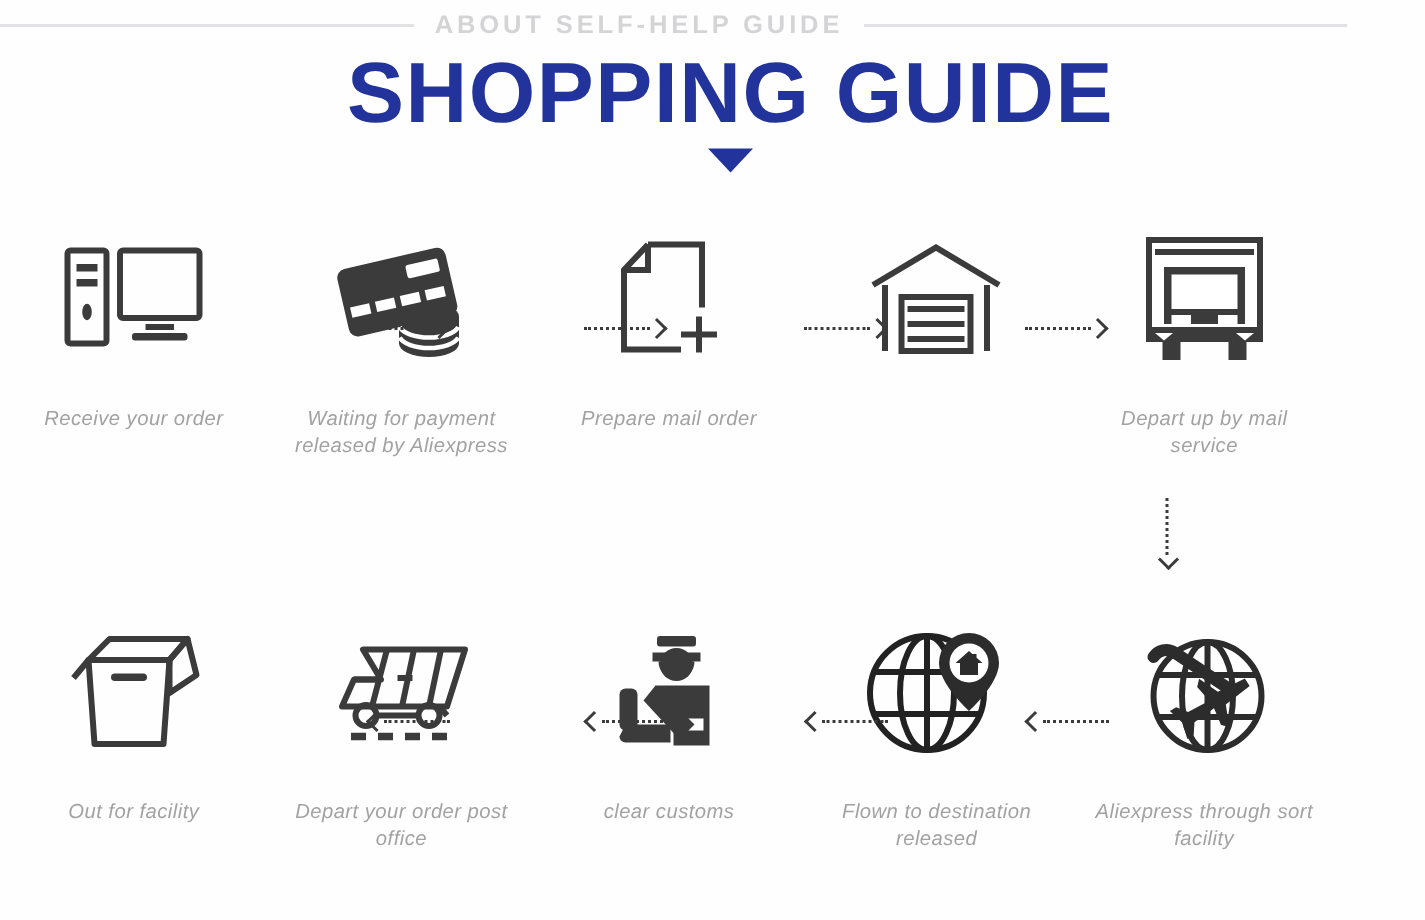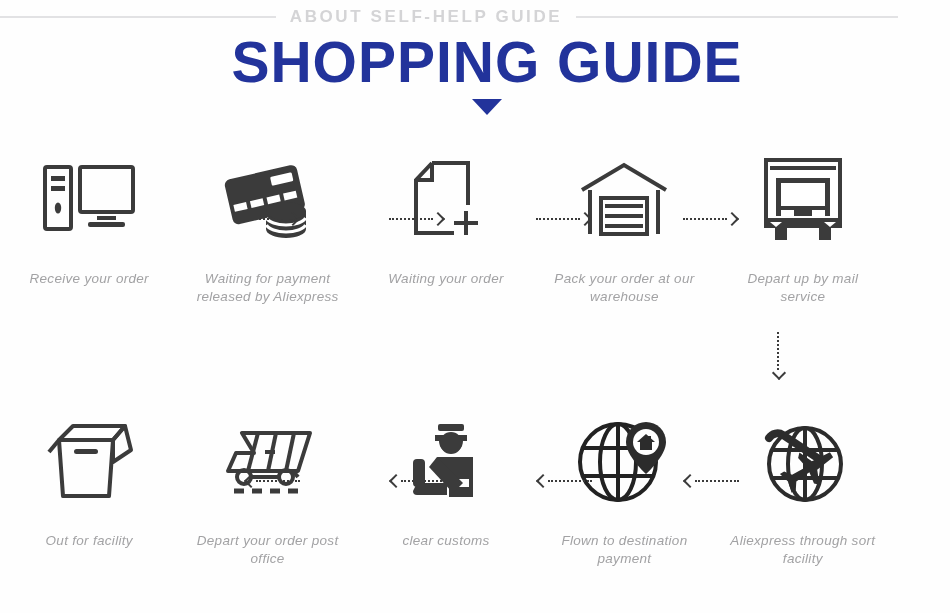--- a/index.html
+++ b/index.html
@@ -242,38 +242,37 @@
           <svg width="72" height="82" viewBox="0 0 72 82">
             <g fill="none" stroke="#3b3b3b" stroke-width="4" stroke-linejoin="miter">
               <path d="M22 4 L58 4 L58 46"></path>
               <path d="M22 4 L6 21 L6 74 L44 74"></path>
               <path d="M22 4 L22 21 L6 21"></path>
               <path d="M56 52 L56 76"></path>
               <path d="M44 64 L68 64"></path>
             </g>
           </svg>
         </div>
-        <div class="step-label">Waiting your order</div>
+        <div class="step-label">Prepare mail order</div>
       </div>
 
       <div class="step">
         <div class="step-icon">
           <svg width="90" height="80" viewBox="0 0 90 80">
             <g fill="none" stroke="#3b3b3b" stroke-width="4" stroke-linejoin="miter">
               <path d="M3 30 L45 5 L87 30"></path>
               <path d="M11 30 L11 74"></path>
               <path d="M79 30 L79 74"></path>
               <rect x="22" y="38" width="46" height="36"></rect>
               <path d="M26 46 H64"></path>
               <path d="M26 56 H64"></path>
               <path d="M26 66 H64"></path>
             </g>
           </svg>
         </div>
-        <div class="step-label">Pack your order at our warehouse</div>
       </div>
 
       <div class="step">
         <div class="step-icon">
           <svg width="86" height="88" viewBox="0 0 86 88">
             <g fill="none" stroke="#3b3b3b" stroke-width="4" stroke-linejoin="miter">
               <rect x="6" y="4" width="74" height="60"></rect>
               <path d="M10 12 H76"></path>
             </g>
             <path d="M16 22 h54 v38 h-54 z" fill="#3b3b3b"></path>
@@ -393,21 +392,21 @@
               <path d="M6 32 H78"></path>
               <path d="M6 60 H78"></path>
               <path d="M42 8 V84"></path>
             </g>
             <path d="M70 6 a20 20 0 0 1 20 20 c0 14 -20 32 -20 32 s-20 -18 -20 -32 a20 20 0 0 1 20 -20 z" fill="#2c2c2c"></path>
             <circle cx="70" cy="26" r="13" fill="#ffffff"></circle>
             <path d="M70 18 l9 8 h-3 v8 h-12 v-8 h-3 z" fill="#2c2c2c"></path>
             <rect x="72" y="20" width="3" height="5" fill="#2c2c2c"></rect>
           </svg>
         </div>
-        <div class="step-label">Flown to destination payment</div>
+        <div class="step-label">Flown to destination released</div>
       </div>
 
       <div class="step">
         <div class="step-icon">
           <svg width="92" height="92" viewBox="0 0 92 92">
             <g fill="none" stroke="#2c2c2c" stroke-width="4">
               <circle cx="48" cy="48" r="36"></circle>
               <ellipse cx="48" cy="48" rx="17" ry="36"></ellipse>
               <path d="M14 34 H82"></path>
               <path d="M14 62 H82"></path>

